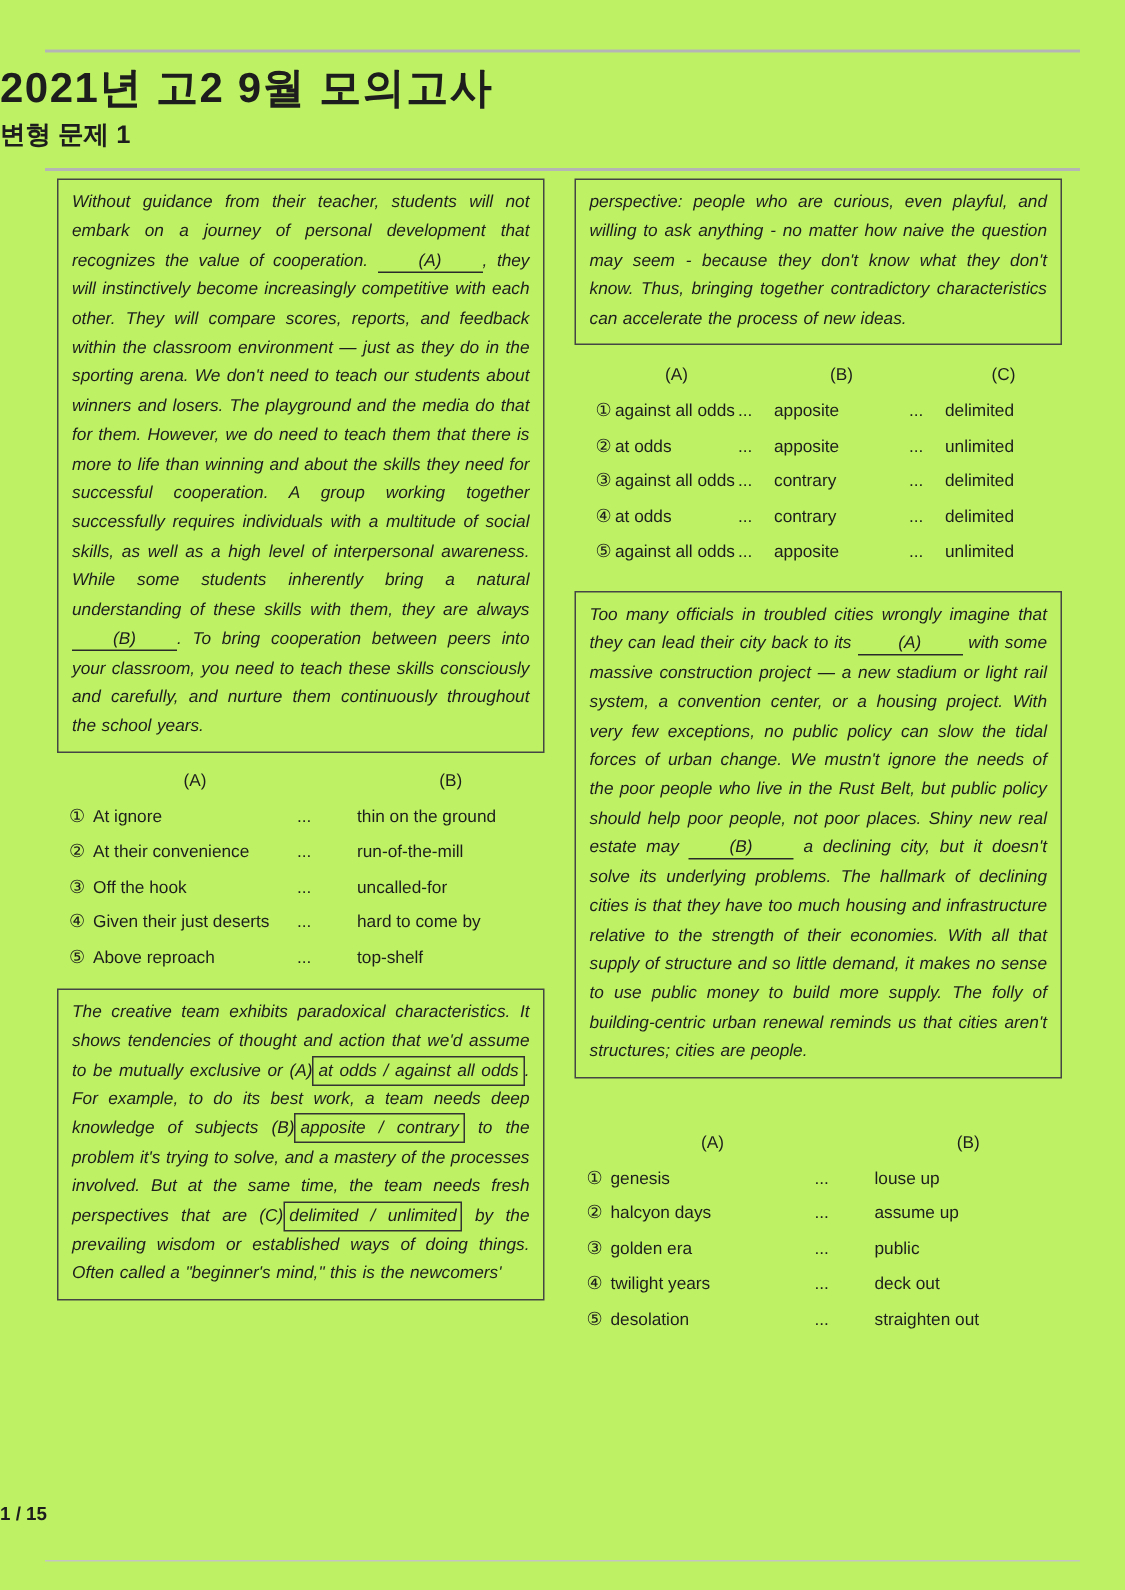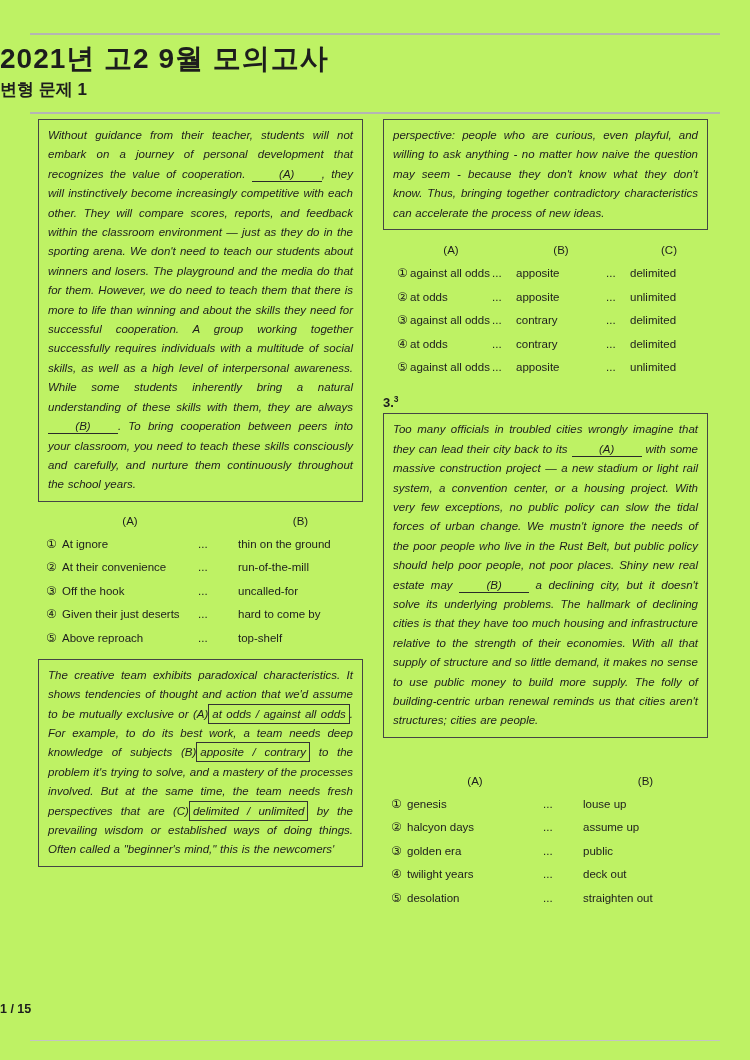--- a/index.html
+++ b/index.html
@@ -161,23 +161,20 @@
             <div class="cell num">⑤</div>
             <div class="cell val">against all odds</div>
             <div class="cell dots">...</div>
             <div class="cell val">apposite</div>
             <div class="cell dots">...</div>
             <div class="cell val">unlimited</div>
           </div>
         </div>
       <div class="q2-gap"></div>
 
-      <div class="qnum">
-        <span>3.</span><sup>3</sup>
-      </div>
       <div class="passage-box"><span>Too many officials in troubled cities wrongly imagine that they can lead their city back to its </span><span class="blank">(A)</span><span> with some massive construction project — a new stadium or light rail system, a convention center, or a housing project. With very few exceptions, no public policy can slow the tidal forces of urban change. We mustn't ignore the needs of the poor people who live in the Rust Belt, but public policy should help poor people, not poor places. Shiny new real estate may </span><span class="blank">(B)</span><span> a declining city, but it doesn't solve its underlying problems. The hallmark of declining cities is that they have too much housing and infrastructure relative to the strength of their economies. With all that supply of structure and so little demand, it makes no sense to use public money to build more supply. The folly of building-centric urban renewal reminds us that cities aren't structures; cities are people.</span></div>
       <div class="q3-gap"></div>
 
       <div class="options cols2">
           <div class="opt-row hdr">
             <div class="cell num"></div>
             <div class="cell head">(A)</div>
             <div class="cell dots"></div>
             <div class="cell head">(B)</div>
           </div>

